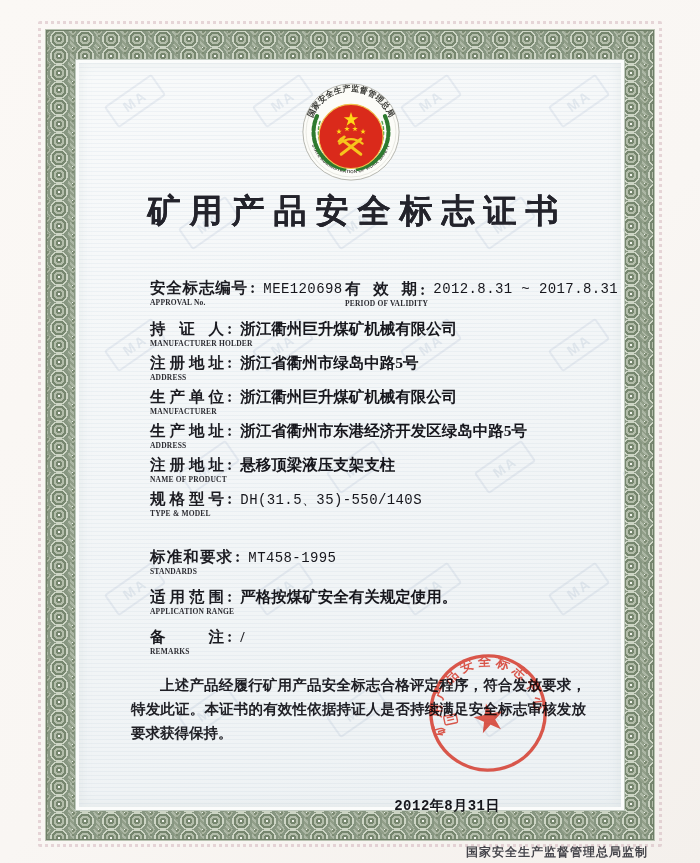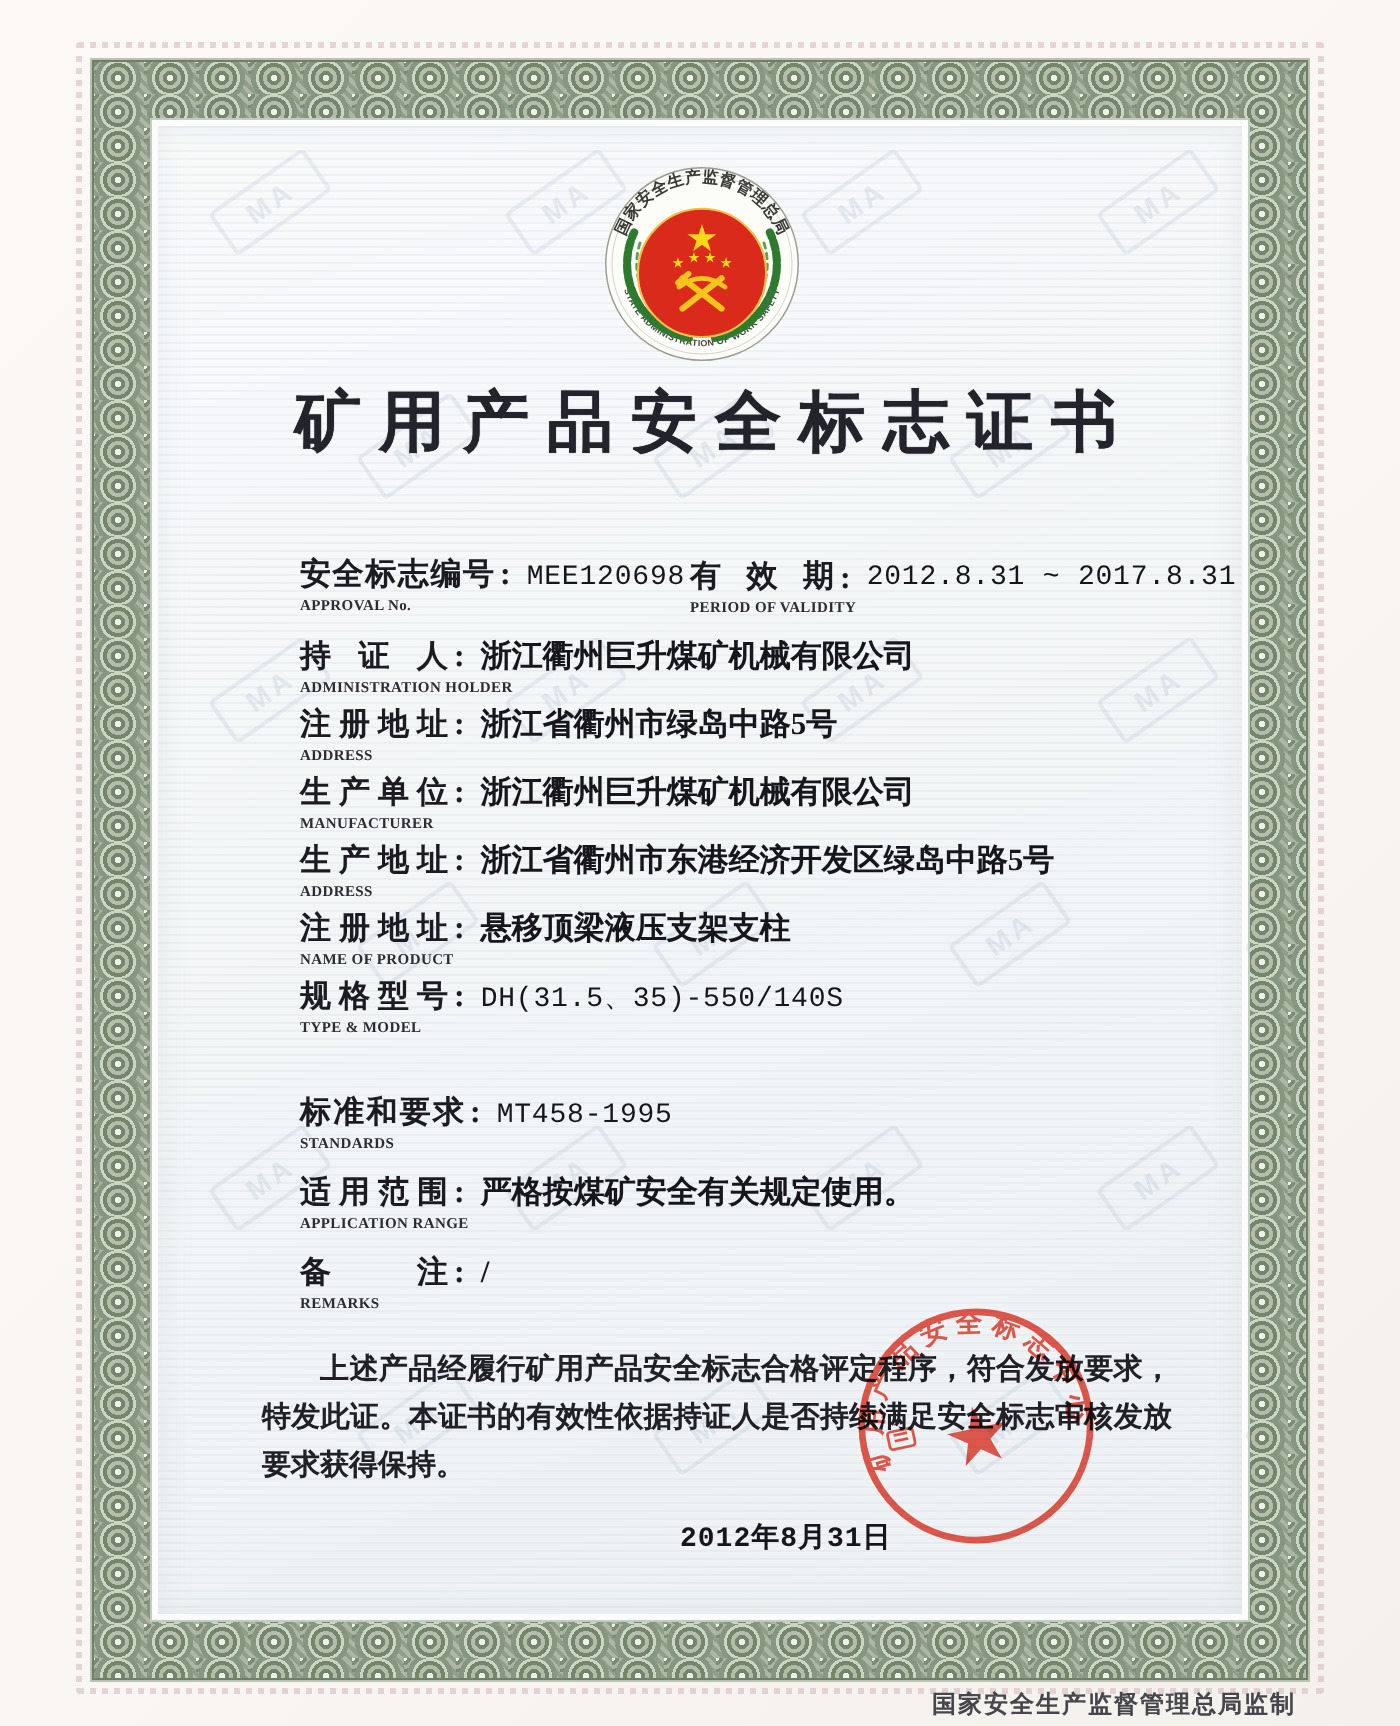--- a/index.html
+++ b/index.html
@@ -87,21 +87,21 @@
   
   .statement{
     position:absolute;left:131px;top:673px;width:455px;
     font-size:14.5px;font-weight:600;line-height:24px;color:#202026;
     text-indent:2em;text-align:justify;
   }
   .issuedby{position:absolute;left:352px;top:716px;width:112px;text-align:center;}
   .issuedby .cn{font-size:21px;font-weight:700;letter-spacing:5px;padding-left:5px;color:#1d1d23;}
   .issuedby .en{font-size:10px;font-weight:700;letter-spacing:1px;color:#2c2c32;margin-top:1px;}
   .issue-date{
-    position:absolute;left:340px;top:760px;width:160px;text-align:left;
+    position:absolute;left:340px;top:797px;width:160px;text-align:right;
     font-size:14px;font-weight:600;color:#16161c;
     font-family:"Liberation Mono",monospace;letter-spacing:.5px;
   }
   
   .seal{
     position:absolute;left:427px;top:652px;width:122px;height:122px;
     transform:rotate(-12deg);
     mix-blend-mode:multiply;opacity:.9;pointer-events:none;
   }
   .footer{
@@ -187,21 +187,21 @@
       <div class="lab w6">
           <span class="cn">安全标志编号</span>
           <span class="en">APPROVAL No.</span>
         </div>
       <span class="colon">:</span>
       <div class="val mono">MEE120698</div>
     </div>
     <div class="row">
       <div class="lab">
           <span class="cn">持证人</span>
-          <span class="en">ADMINISTRATION HOLDER</span>
+          <span class="en">MANUFACTURER HOLDER</span>
         </div>
       <span class="colon">:</span>
       <div class="val">浙江衢州巨升煤矿机械有限公司</div>
     </div>
     <div class="row">
       <div class="lab">
           <span class="cn">注册地址</span>
           <span class="en">ADDRESS</span>
         </div>
       <span class="colon">:</span>

